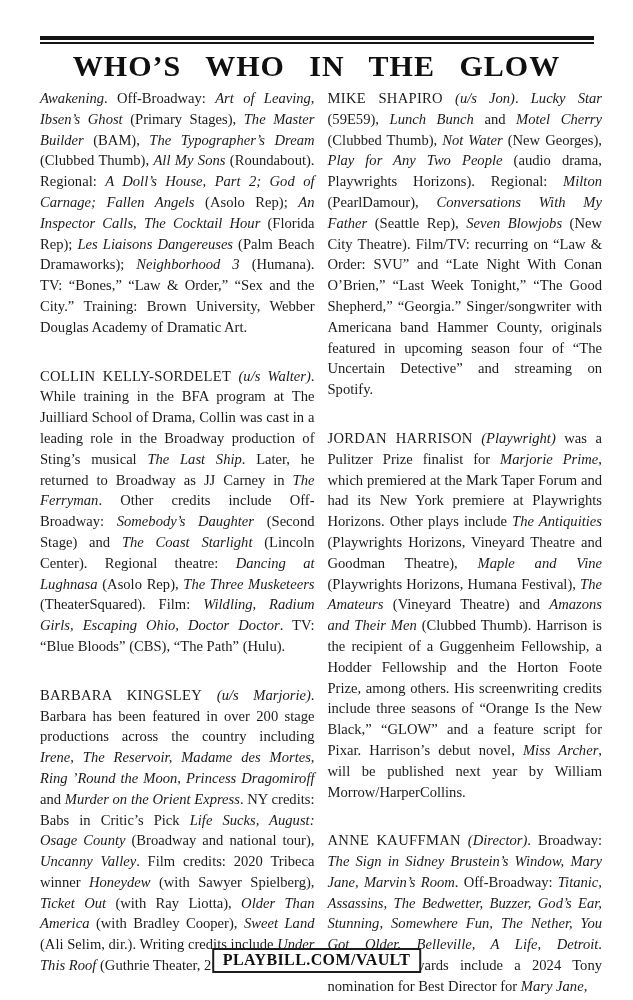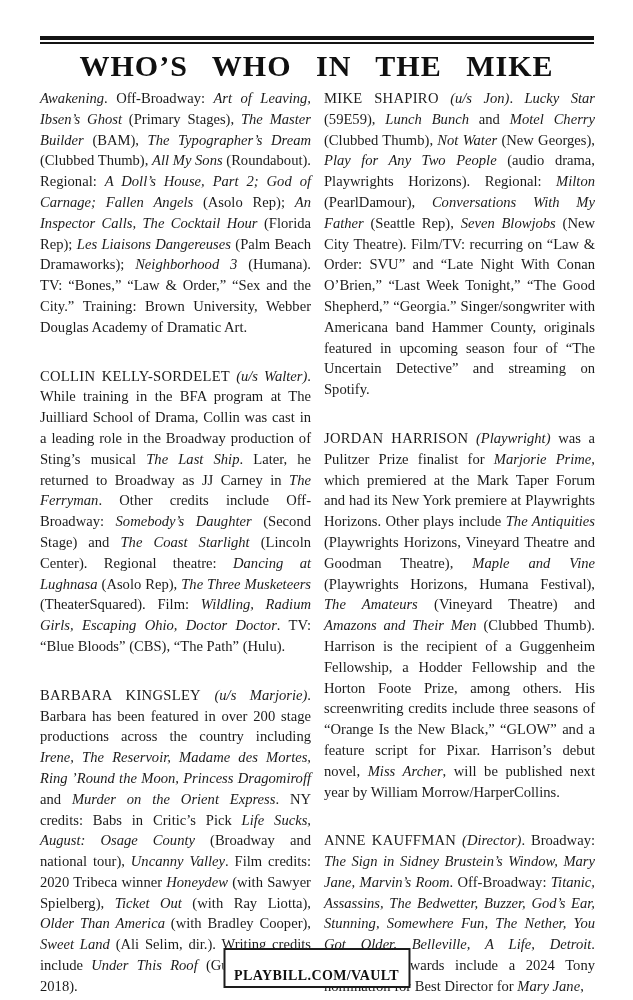--- a/index.html
+++ b/index.html
@@ -35,21 +35,21 @@
     font-size: 30px;
     letter-spacing: 1px;
     word-spacing: 16px;
     color: #101010;
     white-space: nowrap;
   }
   .columns {
     position: absolute;
     top: 88px;
     left: 40px;
-    right: 38px;
+    right: 31px;
     display: flex;
     gap: 13px;
   }
   .col {
     flex: 1 1 0;
     font-size: 14.6px;
     line-height: 20.8px;
     text-align: justify;
     color: #1b1b1b;
   }
@@ -57,24 +57,24 @@
   .col p.bio + p.bio { margin-top: 28px; }
   .seg-b { font-weight: normal; letter-spacing: 0.3px; }
   .seg-i { font-style: italic; }
   .seg-r { font-style: normal; }
   .vault-box {
     position: absolute;
     top: 948px;
     left: 50%;
     transform: translateX(-50%);
     border: 2px solid #1d1d1d;
-    padding: 18px 9px 2px 9px;
+    padding: 1px 9px 2px 9px;
     font-family: "Liberation Serif", serif;
     font-weight: bold;
-    font-size: 14px;
+    font-size: 16px;
     letter-spacing: 0.4px;
     color: #111111;
     background: #ffffff;
     white-space: nowrap;
   }
   .copyright {
     position: absolute;
     top: 972px;
     right: 4px;
     font-family: "Liberation Sans", sans-serif;
@@ -86,21 +86,21 @@
 </head>
 <body>
 
 <div class="page">
 
   <div class="header-rule">
     <div class="rule-thick"></div>
     <div class="rule-thin"></div>
   </div>
 
-  <div class="page-title">WHO’S WHO IN THE MIKE</div>
+  <div class="page-title">WHO’S WHO IN THE GLOW</div>
 
   <div class="columns">
     <div class="col">
         <p class="bio"><i class="seg-i">Awakening</i><span class="seg-r">. Off-Broadway: </span><i class="seg-i">Art of Leaving, Ibsen’s Ghost</i><span class="seg-r"> (Primary Stages), </span><i class="seg-i">The Master Builder</i><span class="seg-r"> (BAM), </span><i class="seg-i">The Typographer’s Dream</i><span class="seg-r"> (Clubbed Thumb), </span><i class="seg-i">All My Sons</i><span class="seg-r"> (Roundabout). Regional: </span><i class="seg-i">A Doll’s House, Part 2; God of Carnage; Fallen Angels</i><span class="seg-r"> (Asolo Rep); </span><i class="seg-i">An Inspector Calls, The Cocktail Hour</i><span class="seg-r"> (Florida Rep); </span><i class="seg-i">Les Liaisons Dangereuses</i><span class="seg-r"> (Palm Beach Dramaworks); </span><i class="seg-i">Neighborhood 3</i><span class="seg-r"> (Humana). TV: “Bones,” “Law &amp; Order,” “Sex and the City.” Training: Brown University, Webber Douglas Academy of Dramatic Art.</span></p>
         <p class="bio"><b class="seg-b">COLLIN KELLY-SORDELET</b><span class="seg-r"> </span><i class="seg-i">(u/s Walter)</i><span class="seg-r">. While training in the BFA program at The Juilliard School of Drama, Collin was cast in a leading role in the Broadway production of Sting’s musical </span><i class="seg-i">The Last Ship</i><span class="seg-r">. Later, he returned to Broadway as JJ Carney in </span><i class="seg-i">The Ferryman</i><span class="seg-r">. Other credits include Off-Broadway: </span><i class="seg-i">Somebody’s Daughter</i><span class="seg-r"> (Second Stage) and </span><i class="seg-i">The Coast Starlight</i><span class="seg-r"> (Lincoln Center). Regional theatre: </span><i class="seg-i">Dancing at Lughnasa</i><span class="seg-r"> (Asolo Rep), </span><i class="seg-i">The Three Musketeers</i><span class="seg-r"> (TheaterSquared). Film: </span><i class="seg-i">Wildling, Radium Girls, Escaping Ohio, Doctor Doctor</i><span class="seg-r">. TV: “Blue Bloods” (CBS), “The Path” (Hulu).</span></p>
         <p class="bio"><b class="seg-b">BARBARA KINGSLEY</b><span class="seg-r"> </span><i class="seg-i">(u/s Marjorie)</i><span class="seg-r">. Barbara has been featured in over 200 stage productions across the country including </span><i class="seg-i">Irene, The Reservoir, Madame des Mortes, Ring ’Round the Moon, Princess Dragomiroff</i><span class="seg-r"> and </span><i class="seg-i">Murder on the Orient Express</i><span class="seg-r">. NY credits: Babs in Critic’s Pick </span><i class="seg-i">Life Sucks, August: Osage County</i><span class="seg-r"> (Broadway and national tour), </span><i class="seg-i">Uncanny Valley</i><span class="seg-r">. Film credits: 2020 Tribeca winner </span><i class="seg-i">Honeydew</i><span class="seg-r"> (with Sawyer Spielberg), </span><i class="seg-i">Ticket Out</i><span class="seg-r"> (with Ray Liotta), </span><i class="seg-i">Older Than America</i><span class="seg-r"> (with Bradley Cooper), </span><i class="seg-i">Sweet Land</i><span class="seg-r"> (Ali Selim, dir.). Writing credits include </span><i class="seg-i">Under This Roof</i><span class="seg-r"> (Guthrie Theater, 2018).</span></p>
       </div>
     <div class="col">
         <p class="bio"><b class="seg-b">MIKE SHAPIRO</b><span class="seg-r"> </span><i class="seg-i">(u/s Jon)</i><span class="seg-r">. </span><i class="seg-i">Lucky Star</i><span class="seg-r"> (59E59), </span><i class="seg-i">Lunch Bunch</i><span class="seg-r"> and </span><i class="seg-i">Motel Cherry</i><span class="seg-r"> (Clubbed Thumb), </span><i class="seg-i">Not Water</i><span class="seg-r"> (New Georges), </span><i class="seg-i">Play for Any Two People</i><span class="seg-r"> (audio drama, Playwrights Horizons). Regional: </span><i class="seg-i">Milton</i><span class="seg-r"> (PearlDamour), </span><i class="seg-i">Conversations With My Father</i><span class="seg-r"> (Seattle Rep), </span><i class="seg-i">Seven Blowjobs</i><span class="seg-r"> (New City Theatre). Film/TV: recurring on “Law &amp; Order: SVU” and “Late Night With Conan O’Brien,” “Last Week Tonight,” “The Good Shepherd,” “Georgia.” Singer/songwriter with Americana band Hammer County, originals featured in upcoming season four of “The Uncertain Detective” and streaming on Spotify.</span></p>
         <p class="bio"><b class="seg-b">JORDAN HARRISON</b><span class="seg-r"> </span><i class="seg-i">(Playwright)</i><span class="seg-r"> was a Pulitzer Prize finalist for </span><i class="seg-i">Marjorie Prime</i><span class="seg-r">, which premiered at the Mark Taper Forum and had its New York premiere at Playwrights Horizons. Other plays include </span><i class="seg-i">The Antiquities</i><span class="seg-r"> (Playwrights Horizons, Vineyard Theatre and Goodman Theatre), </span><i class="seg-i">Maple and Vine</i><span class="seg-r"> (Playwrights Horizons, Humana Festival), </span><i class="seg-i">The Amateurs</i><span class="seg-r"> (Vineyard Theatre) and </span><i class="seg-i">Amazons and Their Men</i><span class="seg-r"> (Clubbed Thumb). Harrison is the recipient of a Guggenheim Fellowship, a Hodder Fellowship and the Horton Foote Prize, among others. His screenwriting credits include three seasons of “Orange Is the New Black,” “GLOW” and a feature script for Pixar. Harrison’s debut novel, </span><i class="seg-i">Miss Archer</i><span class="seg-r">, will be published next year by William Morrow/HarperCollins.</span></p>

